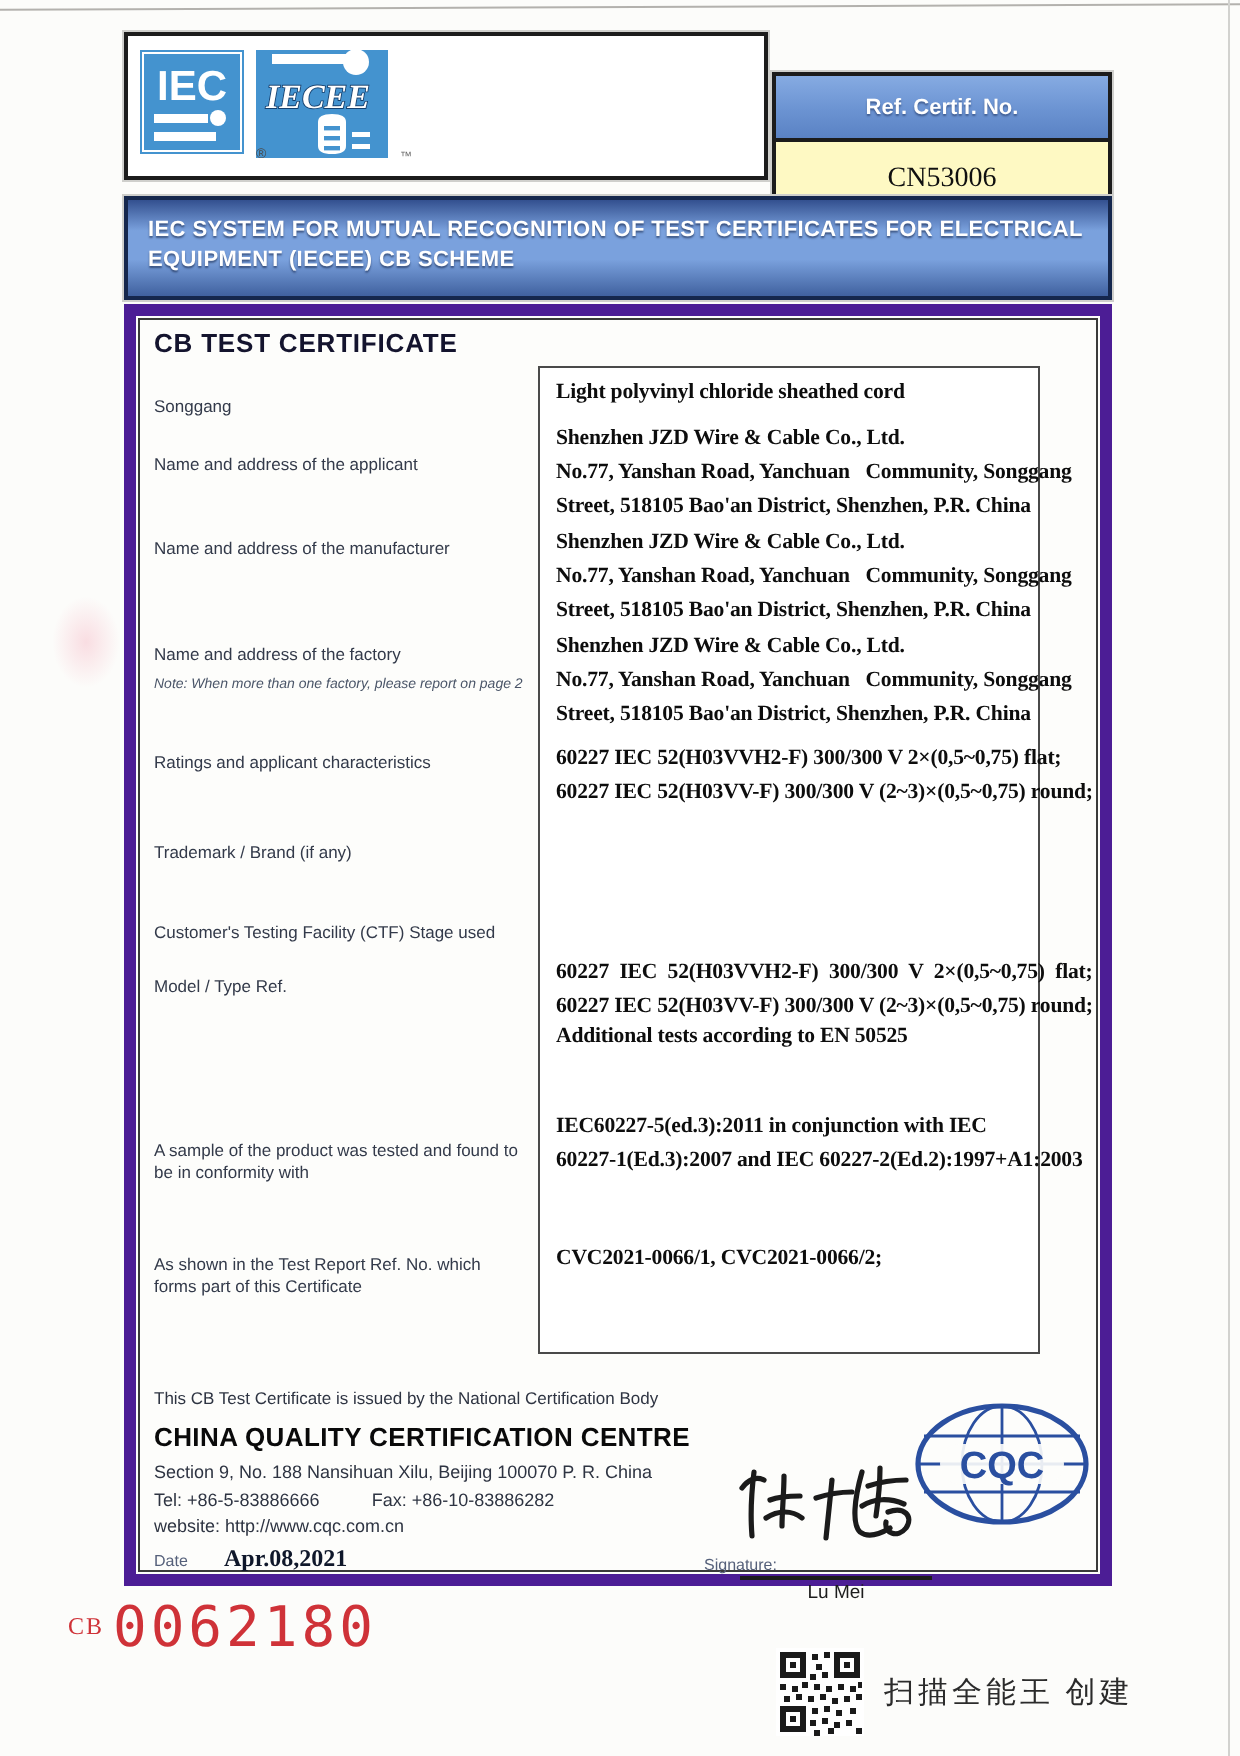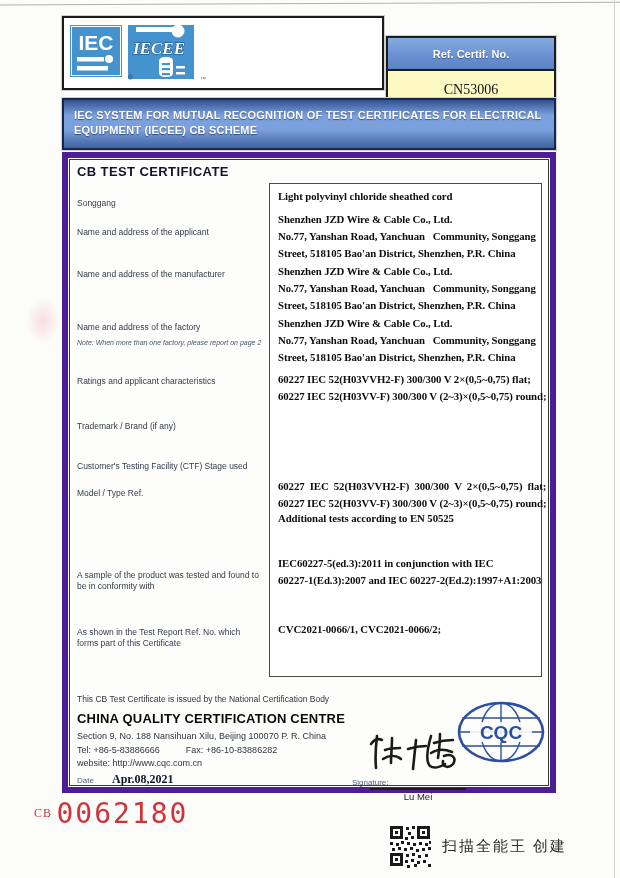--- a/index.html
+++ b/index.html
@@ -35,21 +35,21 @@
 
   
   .main-box{position:absolute;left:62px;top:152px;width:494px;height:641px;box-sizing:border-box;
         border:6px solid #4c1d95;background:#fdfdfb;}
   .main-box-inner{position:absolute;inset:1px;border:1px solid #3a3a3a;}
   .cert-title{position:absolute;left:9px;top:6px;font-size:13px;font-weight:bold;color:#14142e;letter-spacing:.4px;}
 
   .flabel{position:absolute;left:9px;width:186px;font-size:8.5px;color:#333a4a;line-height:11px;}
   .fnote{position:absolute;left:9px;width:200px;font-size:7px;font-style:italic;color:#4a5568;}
 
-  .value-box{position:absolute;left:201px;top:25px;width:273px;height:494px;box-sizing:border-box;
+  .value-box{position:absolute;left:201px;top:25px;width:251px;height:494px;box-sizing:border-box;
         border:1.3px solid #4a4a4a;background:#fff;padding-left:12px;}
   .fvalue{position:absolute;left:8px;width:270px;font-family:"Liberation Serif",serif;font-weight:bold;
         font-size:10.8px;line-height:17.2px;letter-spacing:-0.1px;color:#0d0d0d;white-space:pre-wrap;}
 
   .issued-line{position:absolute;left:9px;top:536px;font-size:8.5px;color:#2e3442;}
 
   .ncb-name{position:absolute;left:9px;top:553px;font-size:13px;font-weight:bold;color:#0a0a0a;letter-spacing:.2px;}
   .ncb-addr{position:absolute;left:9px;top:573px;font-size:9px;color:#2e3442;}
   .ncb-telfax{position:absolute;left:9px;top:587px;font-size:9px;color:#2e3442;}
   .ncb-telfax .fax{margin-left:26px;}

